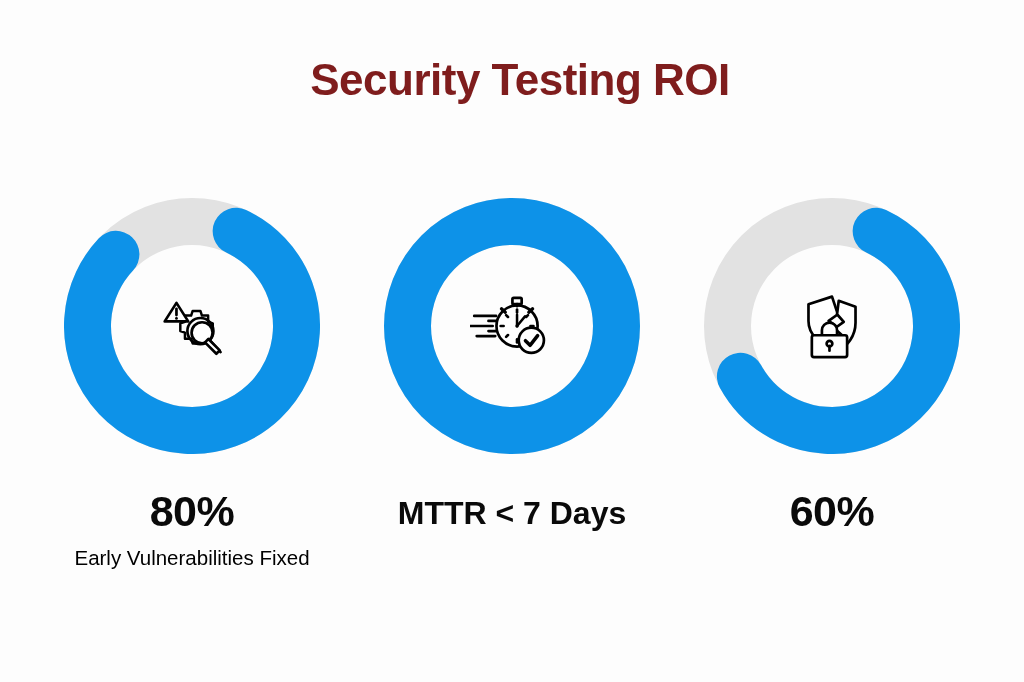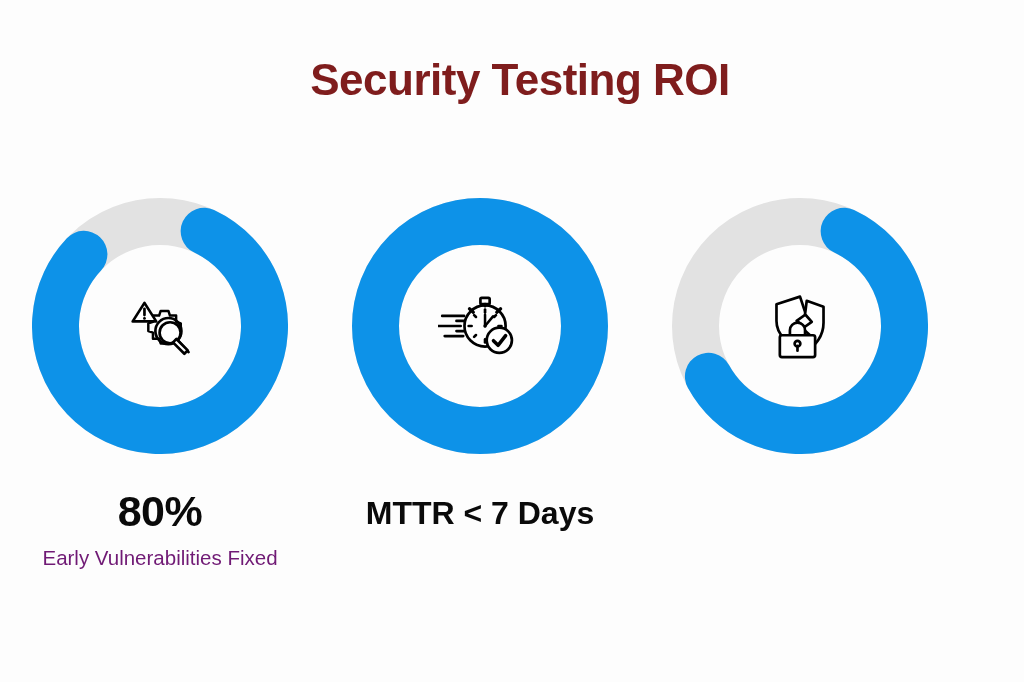--- a/index.html
+++ b/index.html
@@ -39,21 +39,21 @@
     margin-left: 8px;
   }
 
   .stats-row {
     position: absolute;
     top: 198px;
     left: 0;
     width: 1024px;
     display: flex;
     flex-direction: row;
-    justify-content: flex-start;
+    justify-content: center;
     align-items: flex-start;
   }
 
   .stat-card {
     width: 320px;
     display: flex;
     flex-direction: column;
     align-items: center;
   }
 
@@ -104,21 +104,21 @@
     font-size: 32px;
     letter-spacing: 0px;
     padding-top: 8px;
     padding-bottom: 7px;
   }
 
   .desc {
     margin-top: 11px;
     font-size: 20.5px;
     font-weight: normal;
-    color: #701a75;
+    color: #000000;
     line-height: 1.2;
     white-space: nowrap;
   }
 </style>
 </head>
 <body>
 
 <div class="infographic">
 
   <div class="title">Security Testing ROI</div>
@@ -220,17 +220,18 @@
             <path d="M38 62 L38 55 A9 9 0 0 1 56 55 L56 62" fill="#ffffff"></path>
 
             <rect x="26" y="61" width="42" height="26" rx="2.5" fill="#ffffff"></rect>
 
             <circle cx="47" cy="71" r="3.4"></circle>
             <line x1="47" y1="73.5" x2="47" y2="79.5"></line>
           </svg>
         </div>
       </div>
       <div class="caption">
+        <div class="value">60%</div>
       </div>
     </div>
 
   </div>
 </div>
 
 </body></html>

